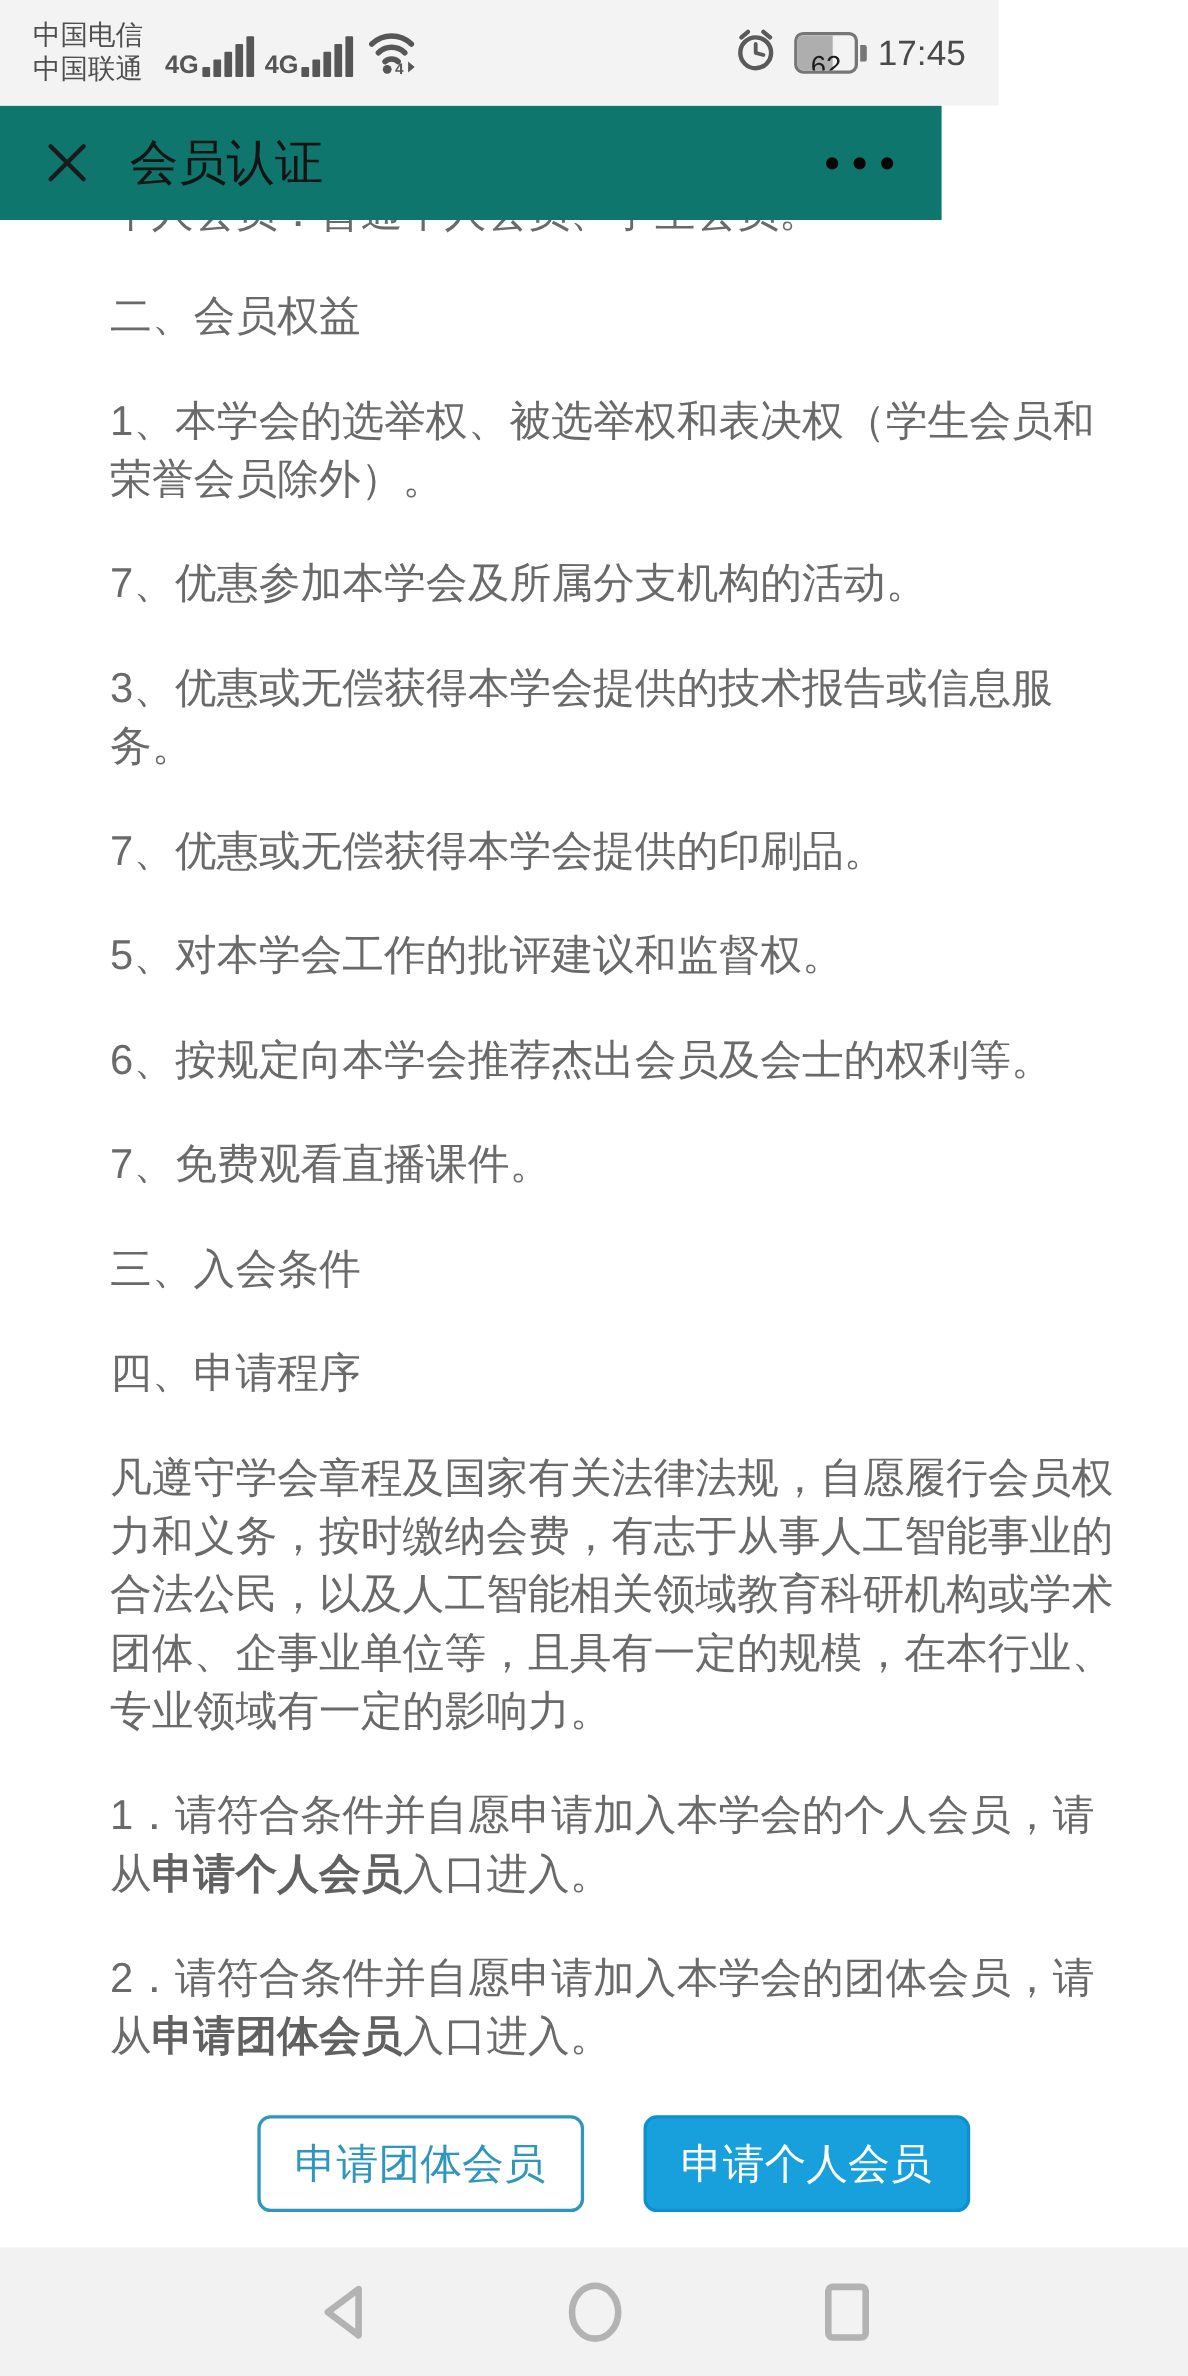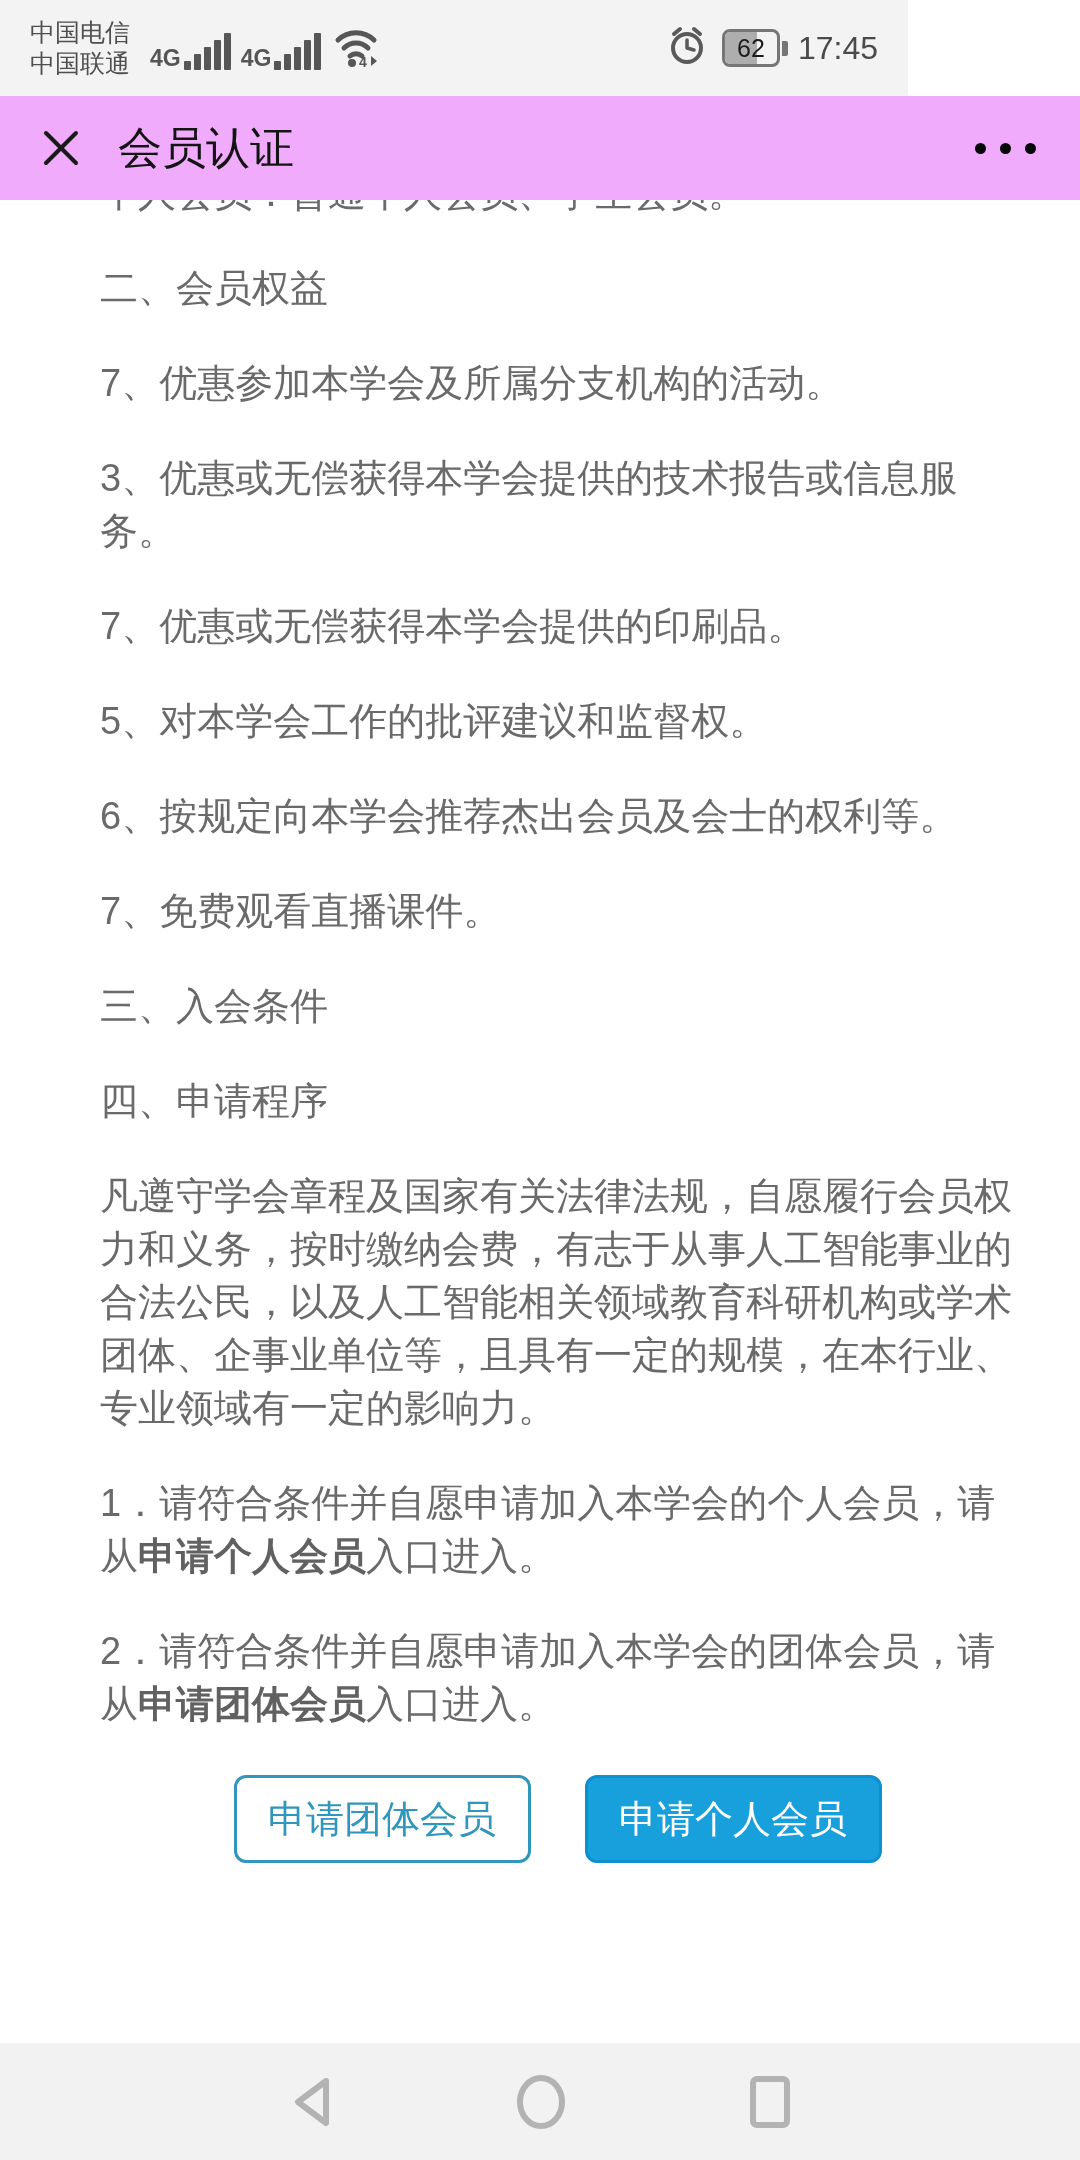--- a/index.html
+++ b/index.html
@@ -27,30 +27,30 @@
   .bars i:nth-child(3){height:23px;} .bars i:nth-child(4){height:30px;}
   .bars i:nth-child(5){height:37px;}
   .wifi { margin-left:12px; margin-top:2px; }
   .sb-right { display:flex; align-items:center; }
   .alarm { margin-right:14px; }
   .battery { position:relative; width:58px; height:38px;
     border:3px solid #767676; border-radius:8px; background:#f3f3f3;
     overflow:hidden; }
   .battery .fill { position:absolute; left:0; top:0; bottom:0; width:62%;
     background:#aeaeae; }
-  .battery .pct { position:absolute; left:0; top:0; width:100%; height:100%;
+  .battery .pct { position:absolute; left:0; top:12px; width:100%; height:100%;
     display:flex; align-items:center; justify-content:center;
     font-size:25px; color:#1c1c1c; }
   .battery-cap { width:6px; height:15px; background:#767676;
     border-radius:0 2px 2px 0; margin-left:2px; }
   .clock-time { font-size:32px; color:#4a4a4a; margin-left:10px; }
   
   .header {
-    position:absolute; top:96px; left:0; width:1080px; height:104px;
-    background:#f0abfc; display:flex; align-items:center;
+    position:absolute; top:96px; left:0; width:856px; height:104px;
+    background:#0f766e; display:flex; align-items:center;
     padding:0 38px; z-index:2;
   }
   .close-x { display:flex; align-items:center; cursor:pointer; }
   .page-title { font-size:44px; color:#141414; margin-left:34px; }
   .more-menu { margin-left:auto; display:flex; gap:14px; padding:10px 6px;
     cursor:pointer; }
   .more-menu i { width:11px; height:11px; border-radius:50%; background:#070707; }
   
   .content {
     position:absolute; top:200px; left:16px; width:1080px; height:1843px;
@@ -148,20 +148,21 @@
     <span class="more-menu">
         <i></i>
         <i></i>
         <i></i>
       </span>
   </div>
 
   <div class="content">
     <p class="clipped"><span>个人会员：普通个人会员、学生会员。</span></p>
       <p><span>二、会员权益</span></p>
+      <p><span>1、本学会的选举权、被选举权和表决权（学生会员和荣誉会员除外）。</span></p>
       <p><span>7、优惠参加本学会及所属分支机构的活动。</span></p>
       <p><span>3、优惠或无偿获得本学会提供的技术报告或信息服务。</span></p>
       <p><span>7、优惠或无偿获得本学会提供的印刷品。</span></p>
       <p><span>5、对本学会工作的批评建议和监督权。</span></p>
       <p><span>6、按规定向本学会推荐杰出会员及会士的权利等。</span></p>
       <p><span>7、免费观看直播课件。</span></p>
       <p><span>三、入会条件</span></p>
       <p><span>四、申请程序</span></p>
       <p><span>凡遵守学会章程及国家有关法律法规，自愿履行会员权力和义务，按时缴纳会费，有志于从事人工智能事业的合法公民，以及人工智能相关领域教育科研机构或学术团体、企事业单位等，且具有一定的规模，在本行业、专业领域有一定的影响力。</span></p>
       <p><span>1．请符合条件并自愿申请加入本学会的个人会员，请从</span><b>申请个人会员</b><span>入口进入。</span></p>

